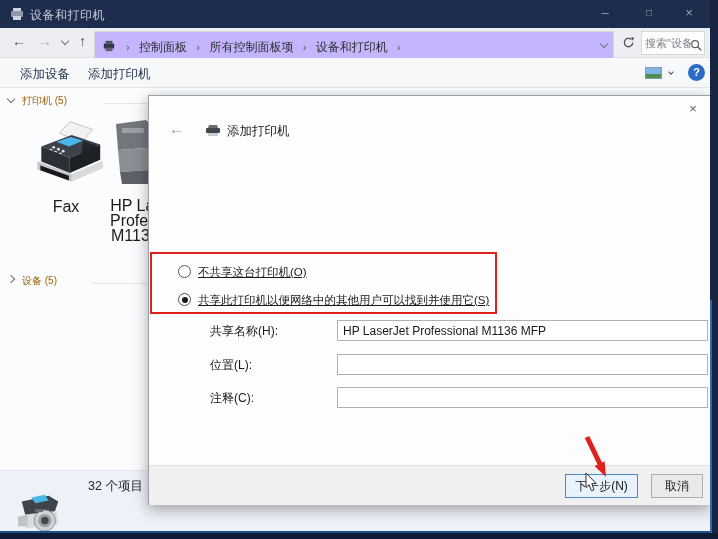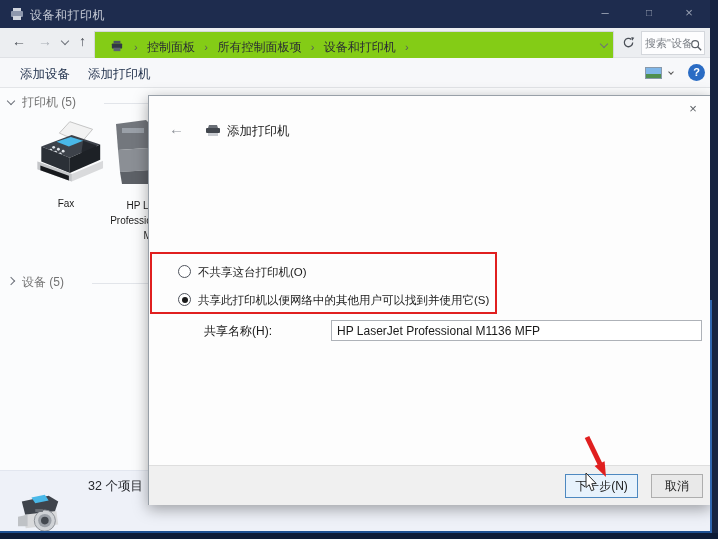--- a/index.html
+++ b/index.html
@@ -14,63 +14,63 @@
   .tb-icon { position:absolute; left:10px; top:7px; }
   .winctl { position:absolute; top:0; height:28px; width:34px; text-align:center; line-height:26px; color:#9aa2b3; font-size:13px; }
   .ctl-min { right:88px; } .ctl-max { right:44px; font-size:10px; } .ctl-close { right:4px; font-size:13px; }
 
   .navrow { position:absolute; left:0; top:28px; width:100%; height:30px; background:#eceef1; border-bottom:1px solid #dfe1e5; }
   .navbtn { position:absolute; top:5px; font-size:14px; color:#4a4f57; }
   .nav-fwd { color:#abb0b8; }
   .chev { display:inline-block; width:6px; height:6px; border-right:1.5px solid #6d727a; border-bottom:1.5px solid #6d727a; }
   .chev-down { transform:rotate(45deg); }
   .chev-right { transform:rotate(-45deg); }
-  .addrbar { position:absolute; left:94px; top:3px; width:520px; height:32px; background:#84cc16; border:1px solid #d4d7dc; display:flex; align-items:center; padding:0 16px; }
+  .addrbar { position:absolute; left:94px; top:3px; width:520px; height:32px; background:#c4b5fd; border:1px solid #d4d7dc; display:flex; align-items:center; padding:0 8px; }
   .crumbs { font-size:12px; color:#2a2d33; white-space:nowrap; }
   .crumbs .sep { color:#55585e; margin:0 6px; font-size:11px; }
   .addr-chev { position:absolute; right:6px; top:9px; }
   .refresh { position:absolute; left:622px; top:7px; }
   .searchbox { position:absolute; left:641px; top:3px; width:64px; height:24px; background:#fdfdfe; border:1px solid #d4d7dc; }
   .searchbox input { position:absolute; left:3px; top:2px; width:46px; height:18px; border:0; outline:0; font-size:11px; color:#7c8087; background:transparent; font-family:inherit; }
   .searchbox input::placeholder { color:#7c8087; opacity:1; }
   .mag { position:absolute; right:2px; top:5px; }
 
   .toolrow { position:absolute; left:0; top:58px; width:100%; height:30px; background:#f7f8fa; border-bottom:1px solid #e3e5e8; }
   .toollink { position:absolute; top:8px; font-size:12.5px; color:#24344f; cursor:default; }
   .tl-dev { left:20px; } .tl-prt { left:88px; }
   .viewicon { position:absolute; left:645px; top:9px; width:17px; height:12px; border:1px solid #8899aa; background:linear-gradient(180deg,#7fb6e8 55%,#4f8f4f 55%); }
   .view-dd { position:absolute; left:669px; top:12px; width:4px; height:4px; border-right:1.3px solid #555; border-bottom:1.3px solid #555; transform:rotate(45deg); }
   .helpbtn { position:absolute; left:688px; top:6px; width:17px; height:17px; border-radius:50%; background:#2a6cc4; color:#fff; font-size:11px; font-weight:bold; text-align:center; line-height:17px; }
 
   .main { position:absolute; left:0; top:88px; width:100%; height:382px; background:#fbfcfd; }
-  .grouphdr { position:absolute; font-size:12px; color:#737373; white-space:nowrap; }
+  .grouphdr { position:absolute; font-size:10px; color:#a16207; white-space:nowrap; }
   .grouphdr .gchev { margin-right:8px; vertical-align:2px; }
   .gline { position:absolute; height:1px; background:#e2e5ea; }
-  .itemlabel { position:absolute; font-size:10px; color:#1c1c1c; text-align:center; }
+  .itemlabel { position:absolute; font-size:16px; color:#1c1c1c; text-align:center; }
 
   .statuspane { position:absolute; left:0; top:470px; width:710px; height:61px; background:#eef1f8; border-top:1px solid #e2e6ef; }
   .statustext { position:absolute; left:88px; top:7px; font-size:12.5px; color:#26282d; }
 
   .win-bottom-border { position:absolute; left:0; top:531px; width:710px; height:2px; background:#1d4f91; }
 
   
   .dialog { position:absolute; left:148px; top:95px; width:563px; height:410px; background:#fdfdfd; border:1px solid #98a0a8; box-shadow:0 4px 14px rgba(0,0,0,.35); z-index:10; }
   .dlg-close { position:absolute; right:8px; top:4px; width:18px; height:18px; text-align:center; line-height:18px; color:#5a5e63; font-size:13px; }
   .dlg-back { position:absolute; left:20px; top:24px; font-size:15px; color:#8d9298; }
   .dlg-hicon { position:absolute; left:56px; top:27px; }
   .dlg-header { position:absolute; left:78px; top:27px; font-size:12.5px; color:#222; }
   .dlg-title { position:absolute; left:57px; top:60px; font-size:17px; color:#1c3e92; }
   .dlg-desc { position:absolute; left:30px; top:100px; width:512px; font-size:11px; line-height:1.65; color:#1c1c1c; }
   .annot-box { position:absolute; left:1px; top:156px; width:347px; height:62px; border:2.5px solid; z-index:5; }
   .radiorow { position:absolute; left:29px; height:16px; }
   .radio { position:absolute; left:0; top:1px; width:13px; height:13px; border:1px solid #4f5ald; border:1px solid #4f545d; border-radius:50%; background:#fff; }
   .radio .dot { position:absolute; left:2.5px; top:2.5px; width:6px; height:6px; border-radius:50%; background:#1a1a1a; display:none; }
   .radio.checked .dot { display:block; }
-  .radiolabel { position:absolute; left:20px; top:1px; font-size:11.5px; color:#1a1a1a; white-space:nowrap; }
-  .fieldrow { position:absolute; left:0; width:100%; height:22px; }
+  .radiolabel { position:absolute; left:20px; top:1px; font-size:11.5px; color:#1a1a1a; white-space:nowrap;text-decoration:underline; }
+  .fieldrow { position:absolute; left:6px; width:100%; height:22px; }
   .fieldlabel { position:absolute; left:55px; top:3px; font-size:12px; color:#1a1a1a; }
   .fieldinput { position:absolute; left:182px; top:0; width:371px; height:21px; border:1px solid #aeb2b8; background:#fff; font-size:12px; color:#1a1a1a; padding:0 5px; outline:0; font-family:inherit; }
   .dlg-footer { position:absolute; left:0; top:369px; width:100%; height:40px; background:#f0f0f0; border-top:1px solid #dedede; }
   .btn { position:absolute; top:8px; height:24px; font-size:12px; color:#1a1a1a; text-align:center; line-height:22px; }
   .btn-next { left:416px; width:73px; background:#e7f2fc; border:1px solid #4d88c0; }
   .btn-cancel { left:502px; width:52px; background:#e9e9e9; border:1px solid #aeaeae; }
 
   
   .strip-right { position:absolute; left:710px; top:0; width:8px; height:539px; background:#172442; z-index:15; }
   .strip-right .blue { position:absolute; left:0; top:300px; width:2px; height:239px; background:#2f66b0; }
@@ -237,20 +237,28 @@
       <span class="radio checked">
           <span class="dot"></span>
         </span>
       <span class="radiolabel">共享此打印机以便网络中的其他用户可以找到并使用它(S)</span>
     </div>
 
     <div class="fieldrow" style="top:224px">
       <span class="fieldlabel">共享名称(H):</span>
       <input class="fieldinput" value="HP LaserJet Professional M1136 MFP" style="">
     </div>
+    <div class="fieldrow" style="top:258px">
+      <span class="fieldlabel">位置(L):</span>
+      <input class="fieldinput" value="" style="">
+    </div>
+    <div class="fieldrow" style="top:291px">
+      <span class="fieldlabel">注释(C):</span>
+      <input class="fieldinput" value="" style="">
+    </div>
 
     <div class="dlg-footer">
       <div class="btn btn-next">下一步(N)</div>
       <div class="btn btn-cancel">取消</div>
     </div>
   </div>
 
   <div class="strip-right">
       <span class="blue"></span>
     </div>

